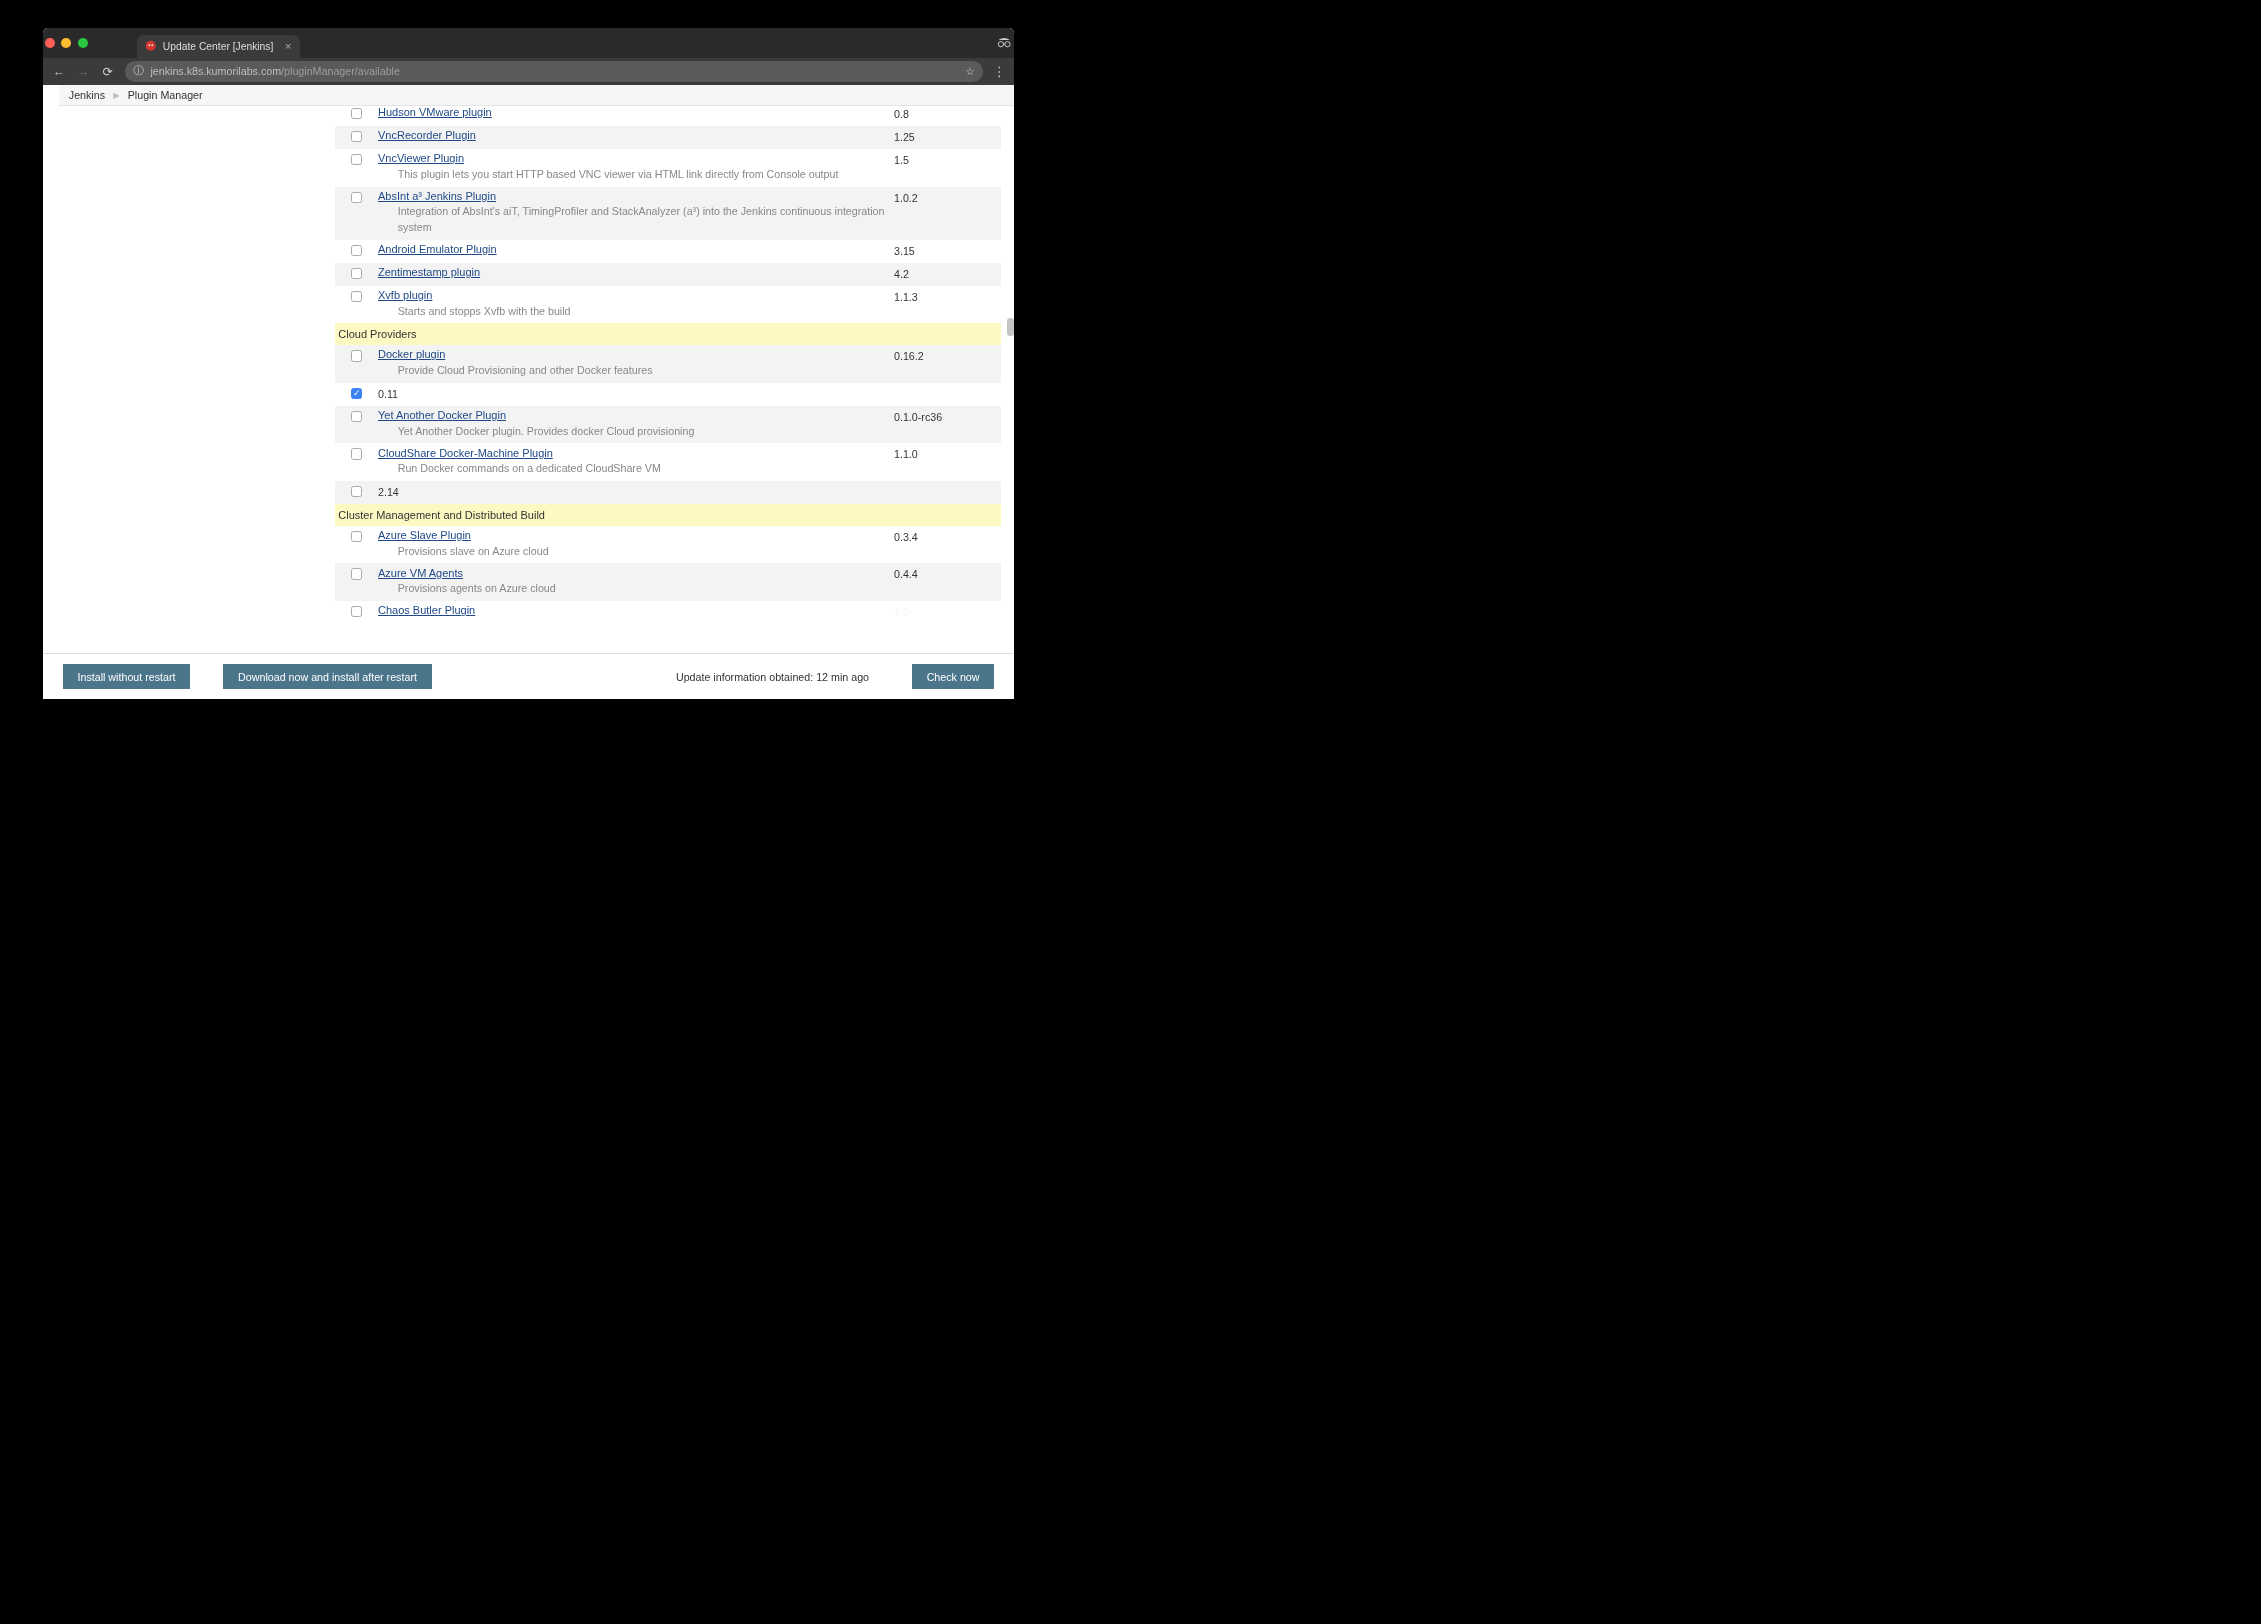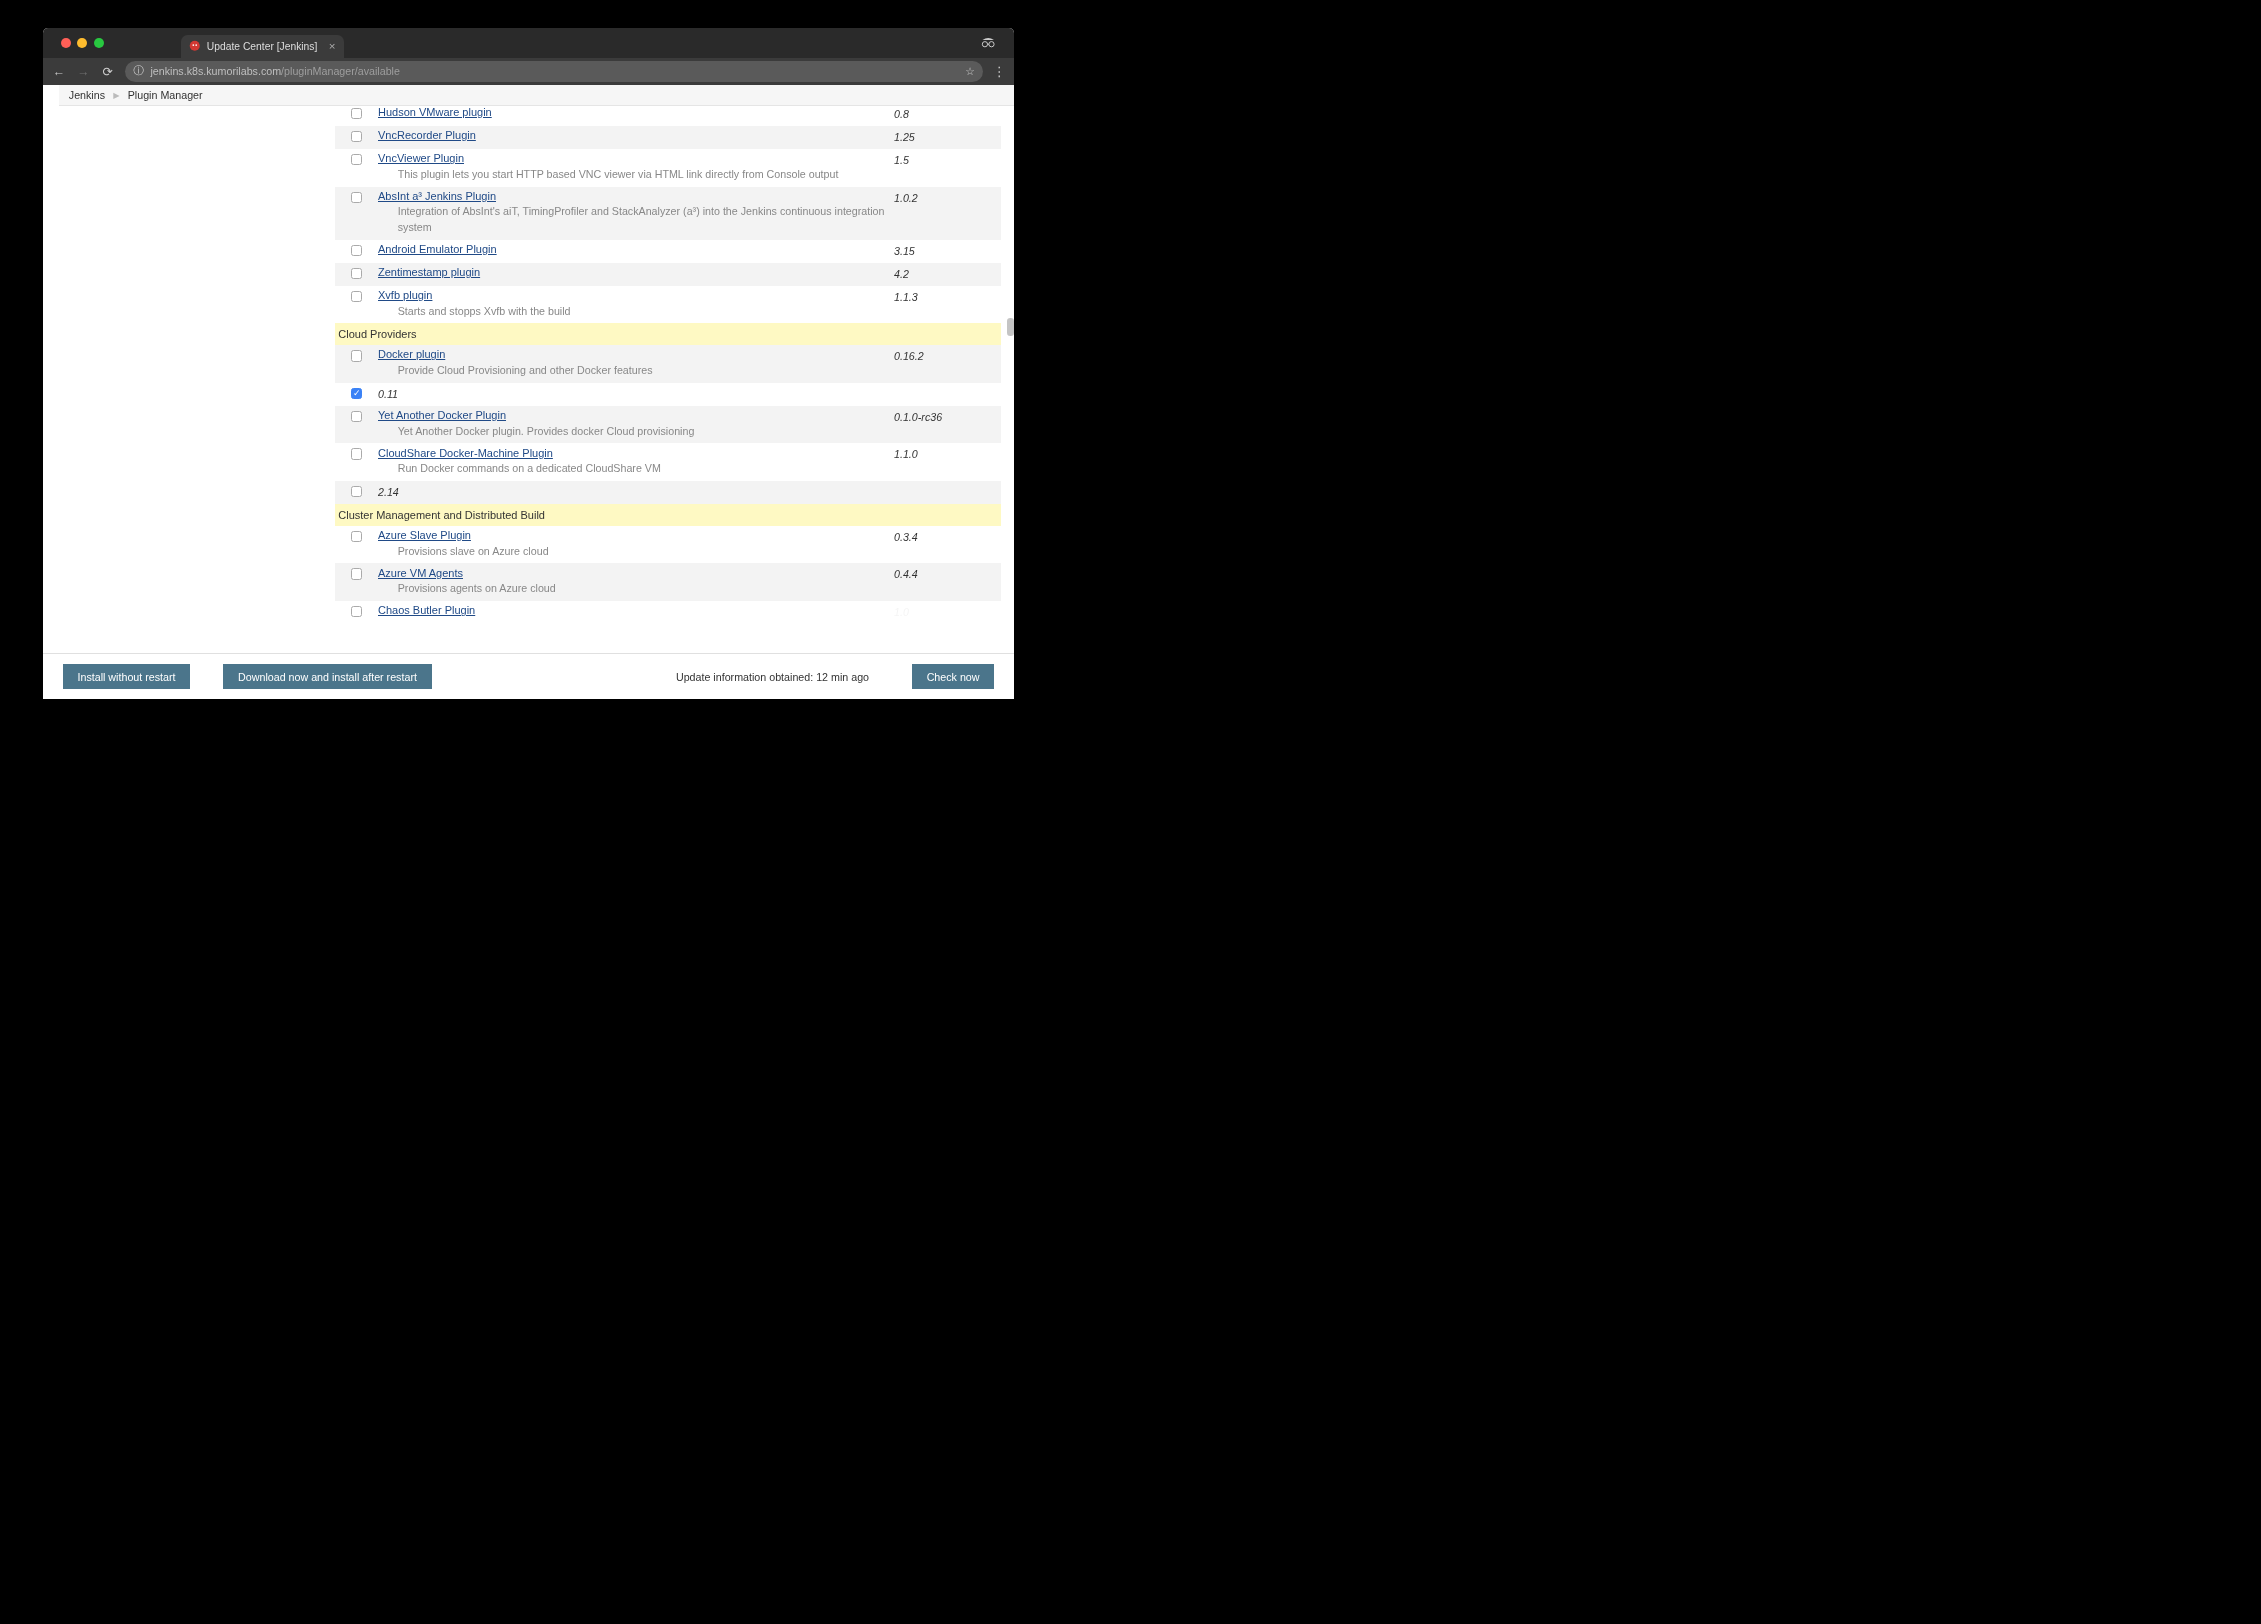--- a/index.html
+++ b/index.html
@@ -1,20 +1,20 @@
 <!DOCTYPE html>
 <html style="font-size:13px"><head>
 <meta charset="utf-8">
 <style>
 * { margin: 0; padding: 0; box-sizing: border-box; }
 body { background: #000; font-family: -apple-system, BlinkMacSystemFont, "Segoe UI", Helvetica, Arial, sans-serif; font-size: 10.7px; color: #333; width: 1057px; height: 760px; overflow: hidden; }
 
 
 .browser-window { position: absolute; top: 28px; left: 43px; width: 971px; height: 671px; background: #fff; border-radius: 4.9px 4.9px 0 0; overflow: hidden; box-shadow: 0 8.2px 33px rgba(0,0,0,.5); }
-.titlebar { height: 29.5px; background: #2a2a2a; display: flex; align-items: center; padding: 0 18px; gap: 28px; }
+.titlebar { height: 29.5px; background: #2a2a2a; display: flex; align-items: center; padding: 0 2px; }
 .traffic { display: flex; gap: 6.6px; }
 .dot { width: 9.8px; height: 9.8px; border-radius: 50%; }
 .dot.red { background: #ff5f57; }
 .dot.yellow { background: #febc2e; }
 .dot.green { background: #28c840; }
 .tab { margin-left: 49px; display: flex; align-items: center; background: #3b3b3b; height: 23px; padding: 0 8.2px; border-radius: 6.6px 6.6px 0 0; color: #ddd; font-size: 10.3px; gap: 6.6px; margin-top: 6.6px; }
 .tab .favicon { width: 11.5px; height: 11.5px; display: inline-block; }
 .tab .x { color: #aaa; font-size: 11.5px; margin-left: 4.9px; }
 .incognito { margin-left: auto; color: #ccc; }
 .navbar { height: 28px; background: #3b3b3b; display: flex; align-items: center; padding: 0 8.2px; gap: 9.8px; }
@@ -31,21 +31,21 @@
 .content { position: absolute; top: 57px; left: 0; right: 0; bottom: 0; background: #fff; padding-left: 16px; }
 .breadcrumbs { height: 21.3px; background: #f6f6f6; border-bottom: 0.8px solid #e5e5e5; display: flex; align-items: center; padding: 0 9.8px; font-size: 10.7px; color: #333; gap: 8.2px; }
 .breadcrumbs .sep { color: #bbb; font-size: 8.2px; }
 .main { position: absolute; top: 21.3px; left: 0; right: 0; bottom: 0; overflow: hidden; }
 .plugin-table { position: absolute; left: 292px; right: 13px; top: -3.3px; bottom: 46px; overflow: hidden; }
 
 .row { display: flex; align-items: flex-start; border-bottom: 0.8px solid rgba(0,0,0,0); min-height: 23px; }
 .row.odd { background: #f3f3f3; }
 .chk-col { width: 43px; display: flex; justify-content: center; padding-top: 4.9px; }
 .name-col { flex: 1; padding: 3.3px 6.6px 3.3px 0; }
-.ver-col { width: 107px; padding-top: 4.9px; font-size: 10.7px; color: #333; font-style: italic; }
+.ver-col { width: 107px; padding-top: 4.9px; font-size: 10.7px; color: #333; }
 .plugin-link { color: #204a87; text-decoration: underline; font-size: 11px; }
 .desc { color: #888; font-size: 10.7px; margin-top: 2.5px; margin-left: 19.7px; line-height: 1.45; }
 .category { padding: 4.9px 0 4.9px 3.3px; font-size: 11px; color: #333; background: #fef9c3; }
 
 input[type="checkbox"].chk { appearance: none; width: 11.5px; height: 11.5px; border: 1px solid #aaa; border-radius: 2.5px; background: #fff; position: relative; }
 input[type="checkbox"].chk:checked { background: #3b82f6; border-color: #3b82f6; }
 input[type="checkbox"].chk:checked::after { content: "✓"; position: absolute; color: #fff; font-size: 9px; top: -0.8px; left: 1.2px; }
 
 
 .footer { position: absolute; left: 0; right: 0; bottom: 0; height: 46px; border-top: 0.8px solid #e0e0e0; background: #fff; display: flex; align-items: center; padding: 0 19.7px; gap: 33px; }

